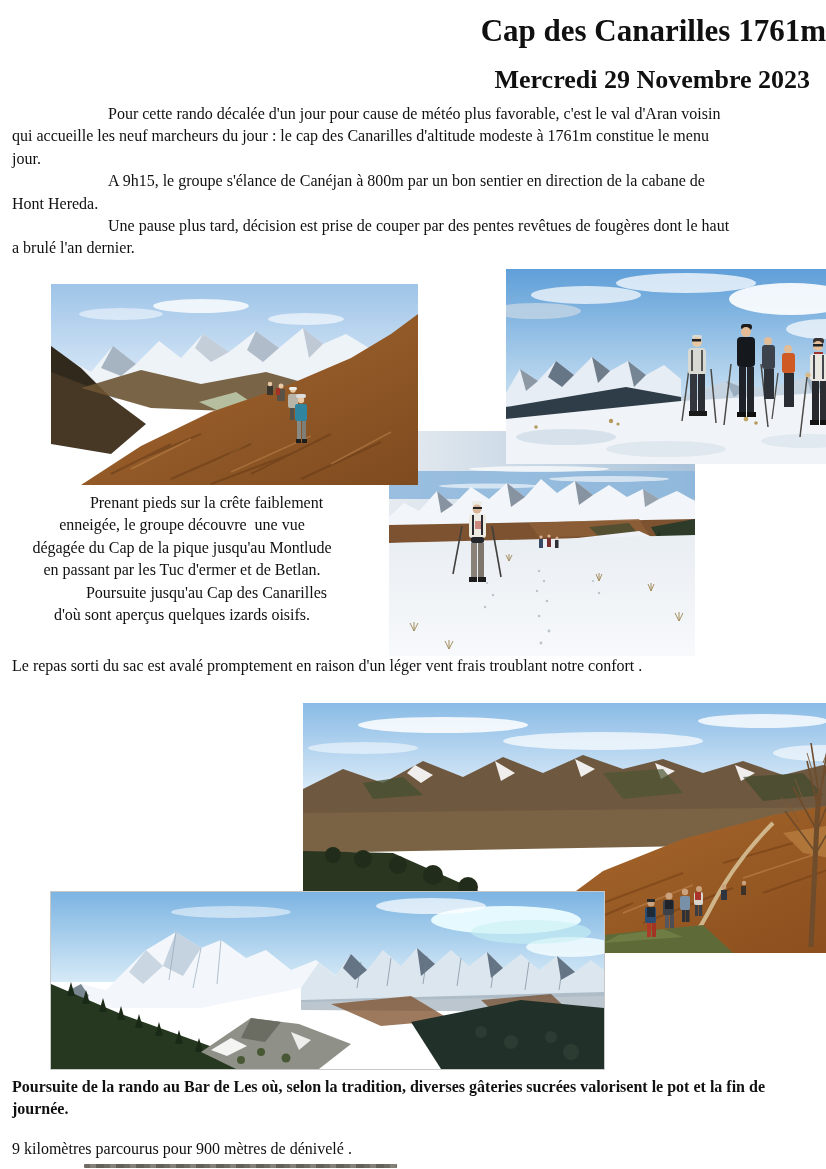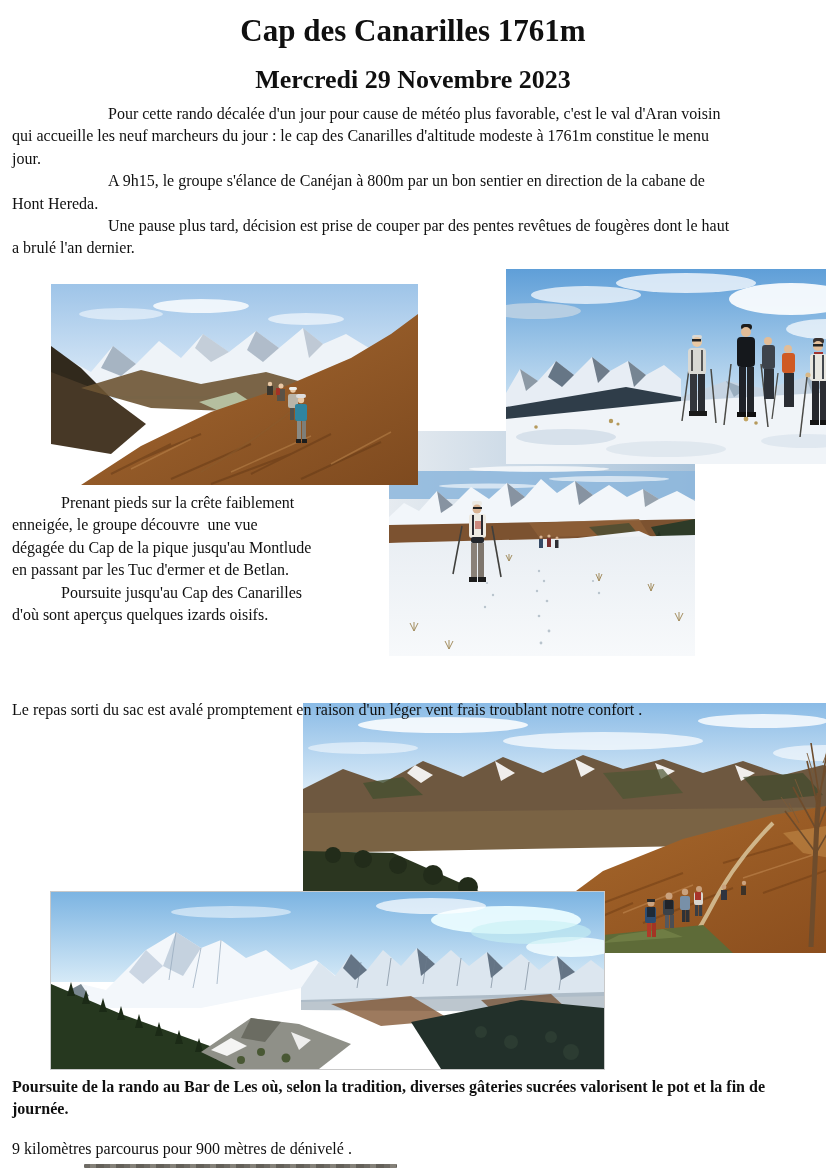--- a/index.html
+++ b/index.html
@@ -1,26 +1,26 @@
 <!DOCTYPE html>
 <html lang="fr"><head>
 <meta charset="utf-8">
 <style>
   html,body{margin:0;padding:0;background:#ffffff;}
   .page{
     position:relative;width:826px;height:1169px;background:#ffffff;
     font-family:"Liberation Serif", serif;color:#101010;overflow:hidden;
   }
-  .doc-header{position:absolute;top:12px;left:0;right:0;text-align:center;}
+  .doc-header{position:absolute;top:12px;left:0;right:0;text-align:right;}
   .doc-header h1{margin:0;font-size:31px;line-height:37px;font-weight:bold;}
   .doc-header h2{margin:16px;font-size:26px;line-height:30px;font-weight:bold;}
   .txt{position:absolute;font-size:16px;line-height:22.4px;z-index:4;}
   .txt p{margin:0;white-space:pre-wrap;}
   .ind96 p{text-indent:96px;}
-  .ind49 p{text-indent:49px;}
+  .ind49 p{text-indent:49px;text-align:center;}
   .photo{position:absolute;overflow:hidden;}
   .photo svg{display:block;width:100%;height:100%;}
   #photo1{left:11px;top:268px;width:367px;height:201px;z-index:2;}
   #photo2{left:466px;top:253px;width:349px;height:195px;z-index:3;}
   #photo3{left:349px;top:415px;width:306px;height:225px;z-index:1;}
   #photo4{left:263px;top:687px;width:553px;height:250px;z-index:1;}
   #photo5{left:10px;top:875px;width:553px;height:177px;z-index:2;border:1px solid #c9c9c9;}
   #cutoff{
     position:absolute;left:84px;top:1164px;width:313px;height:4px;z-index:2;opacity:.85;
     background:repeating-linear-gradient(90deg,#55514a 0 6px,#6e6a60 6px 12px,#48443c 12px 20px);
@@ -254,21 +254,21 @@
       <rect x="89" y="146" width="8" height="5" fill="#1c1c1c"></rect>
       <circle cx="152" cy="106" r="1.6" fill="#d9b494"></circle>
         <rect x="150" y="108" width="4" height="9" fill="#364a66"></rect>
       <circle cx="160" cy="105" r="1.6" fill="#d9b494"></circle>
         <rect x="158" y="107" width="4" height="9" fill="#7a3030"></rect>
       <circle cx="168" cy="107" r="1.5" fill="#d9b494"></circle>
         <rect x="166" y="109" width="3.5" height="8" fill="#2e2e34"></rect>
     </svg>
   </figure>
 
-  <div class="txt" style="top:655px;left:12px;width:810px;margin-top:44px;">
+  <div class="txt" style="top:655px;left:12px;width:810px;">
     <p>Le repas sorti du sac est avalé promptement en raison d'un léger vent frais troublant notre confort .</p>
   </div>
 
 
   <figure class="photo" id="photo4" aria-label="Groupe descendant un sentier sinueux à travers les fougères rousses, chaîne de montagnes aux sommets blancs, arbre dénudé à droite">
     <svg viewBox="0 0 553 250" preserveAspectRatio="none">
       <defs>
         <linearGradient id="p4sky" x1="0" y1="0" x2="0" y2="1">
             <stop offset="0" stop-color="#8abbe6"></stop>
             <stop offset="1" stop-color="#dcecf8"></stop>

